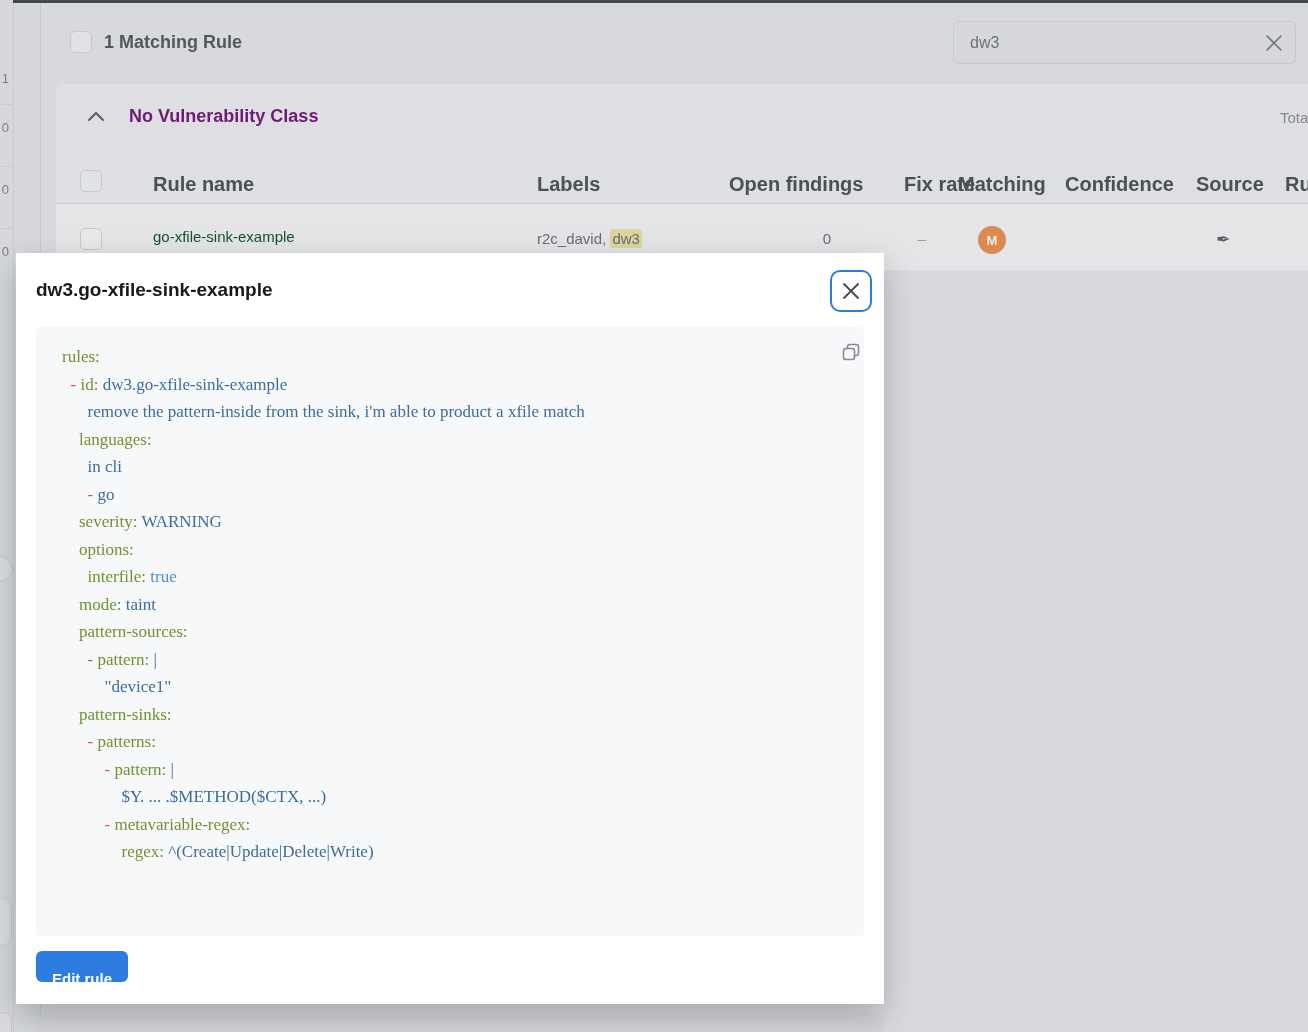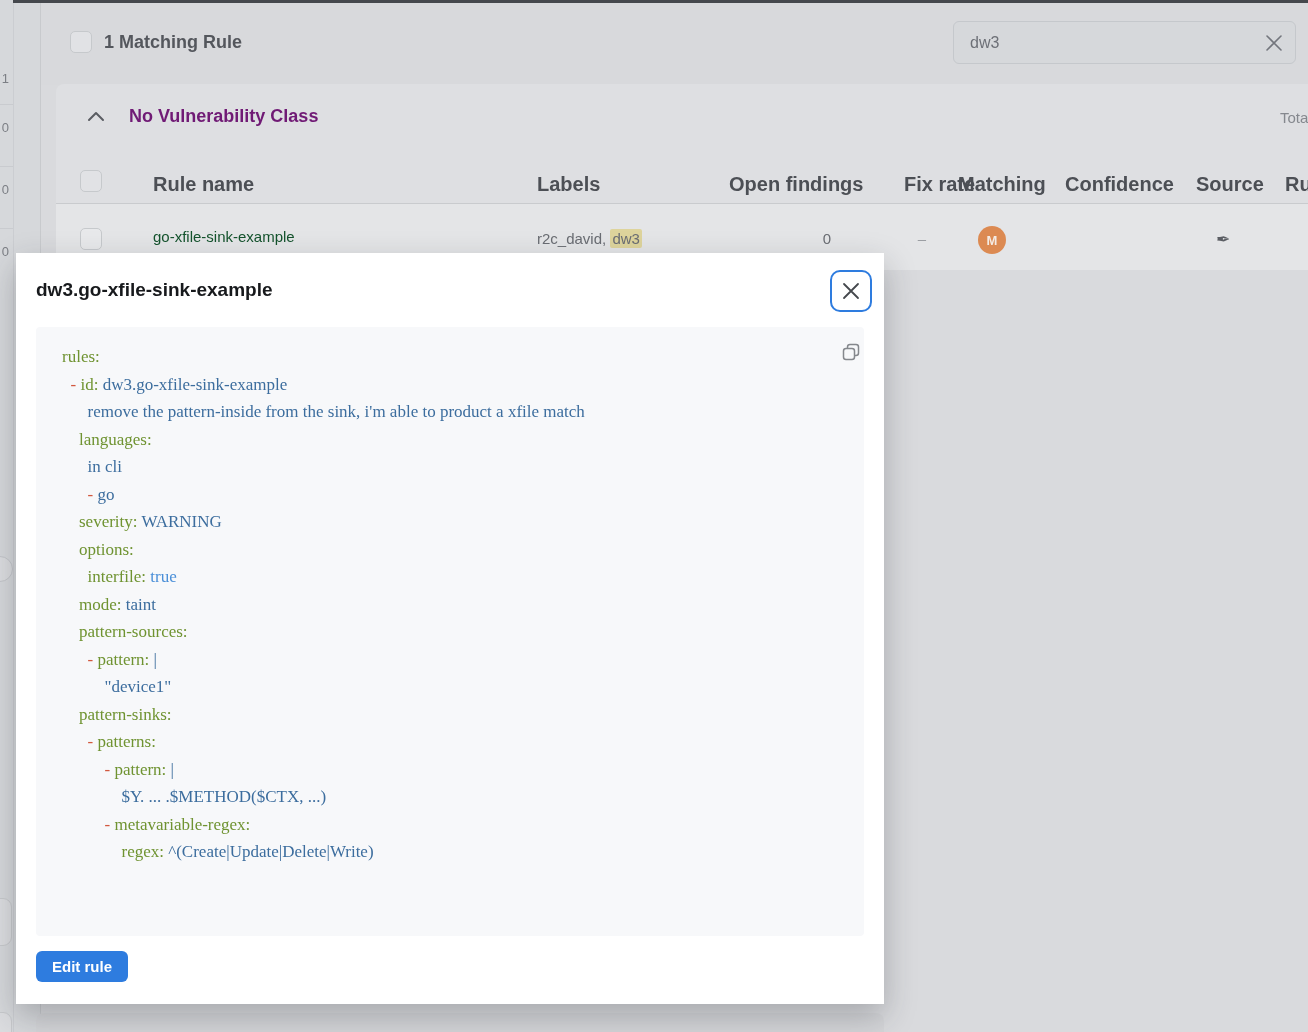--- a/index.html
+++ b/index.html
@@ -86,21 +86,21 @@
     overflow:hidden;
   }
   .code-line { white-space:pre; }
   .tok-k { color:var(--tok-k,#6f9331); }
   .tok-d { color:var(--tok-d,#d2583e); }
   .tok-v { color:var(--tok-v,#3c6d9e); }
   .tok-b { color:var(--tok-b,#4a8fd8); }
   .tok-p { color:#5a5d62; }
   .copy-btn { left:824px; top:88px; width:22px; height:22px; display:flex; align-items:center; justify-content:center; cursor:pointer; z-index:11; }
   .edit-btn {
-    left:20px; top:698px; height:31px; padding:0 16px;
+    left:20px; top:698px; height:31px; padding:12px 16px;
     background:var(--accent,#2e7cdf); border:none; border-radius:6px;
     color:#ffffff; font-family:"Liberation Sans",sans-serif;
     font-size:15px; font-weight:bold; line-height:31px; cursor:pointer;
   }
 </style>
 </head>
 <body>
 
 <div class="abs rail"></div>
 <div class="abs rail-vline"></div>

